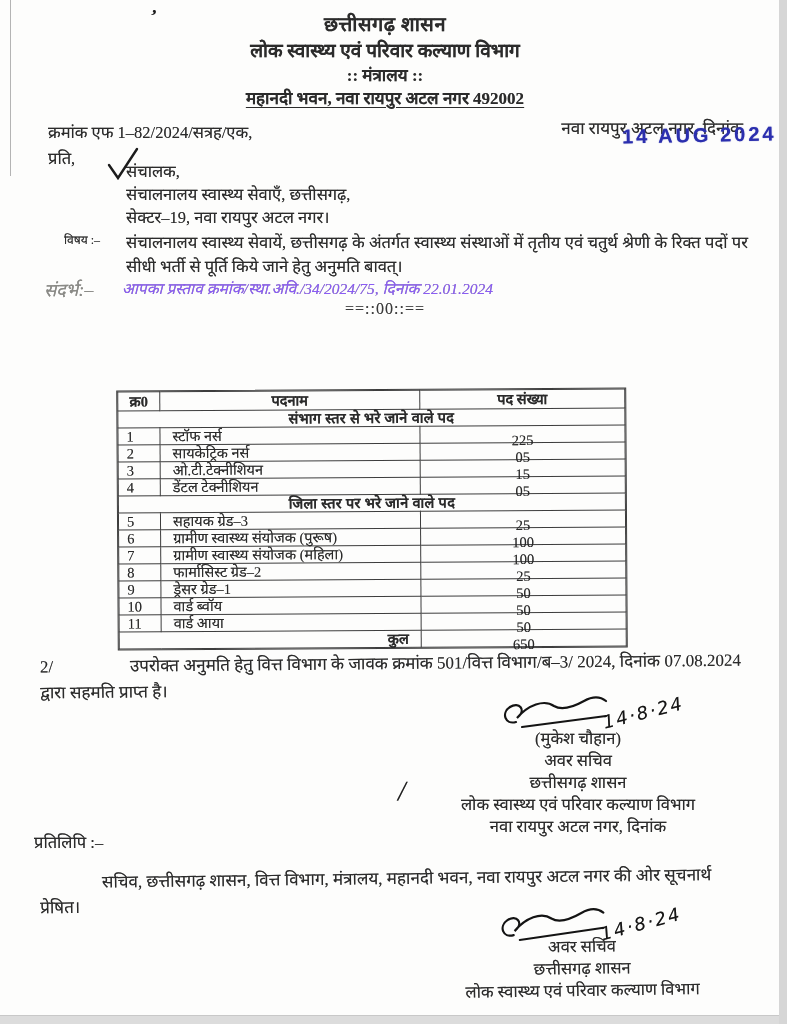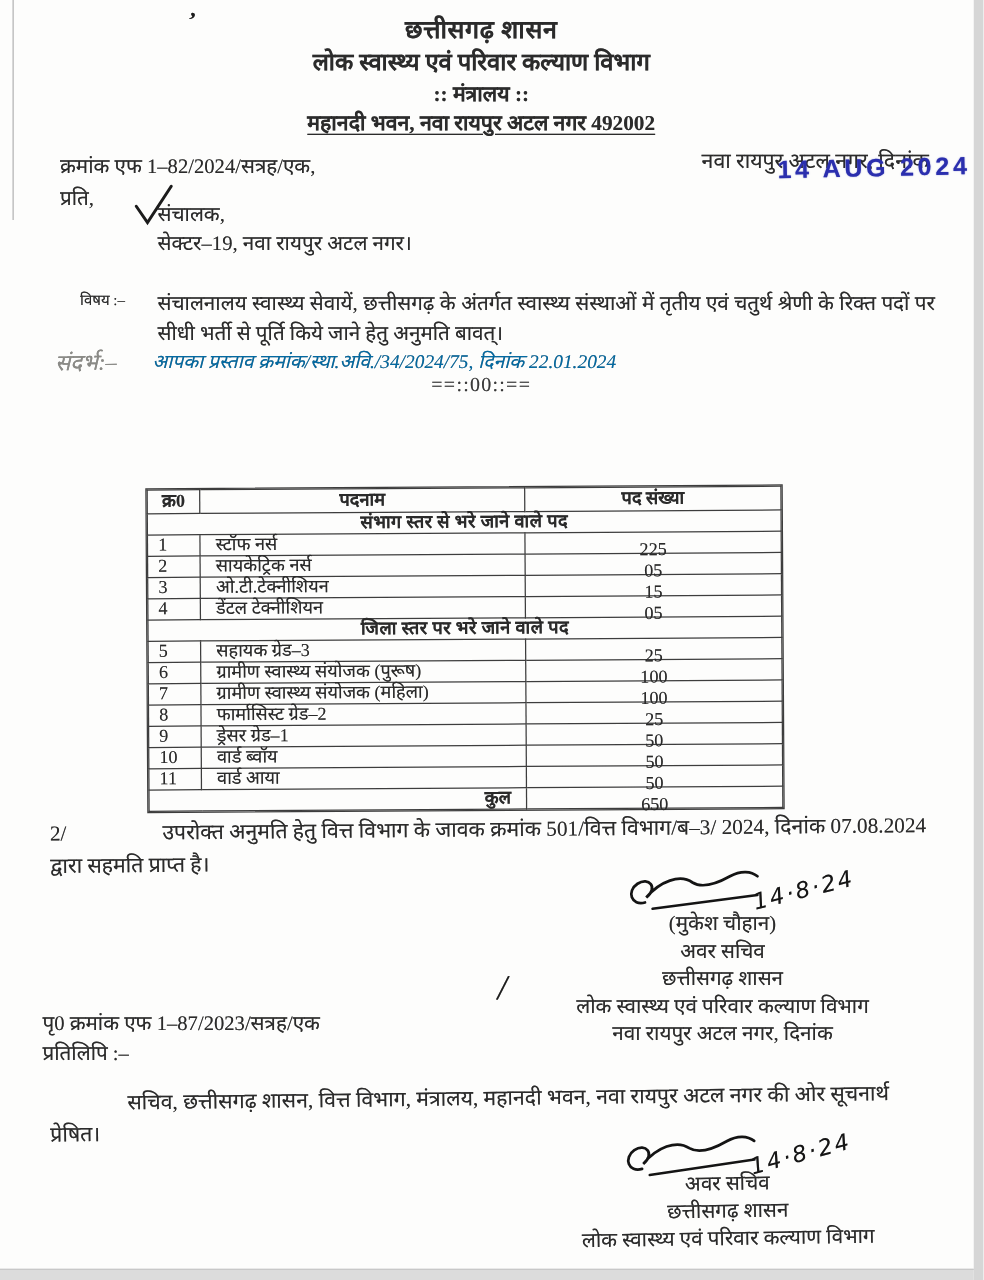--- a/index.html
+++ b/index.html
@@ -27,21 +27,21 @@
            text-shadow:0 0 1px rgba(43,47,174,.65); }
 
   .to-label { position:absolute; left:48px; top:146px; font-size:16.5px; }
   .tick { position:absolute; left:106px; top:146px; }
   .addr { position:absolute; left:126px; top:160px; font-size:16.5px; line-height:23px; }
 
   .subj-label { position:absolute; left:64px; top:231px; font-size:12px; }
   .subj-text  { position:absolute; left:126px; top:231px; width:622px; font-size:16.5px; line-height:24px; text-align:justify; }
 
   .ref-label { position:absolute; left:44px; top:277px; font-size:18px; font-style:italic; color:#8a8a86; transform:rotate(-1deg); }
-  .ref-text  { position:absolute; left:122px; top:277px; font-size:15.5px; font-style:italic; color:#0369a1; }
+  .ref-text  { position:absolute; left:122px; top:277px; font-size:15.5px; font-style:italic; color:#8b5cf6; }
 
   .separator { position:absolute; left:0; top:300px; width:770px; text-align:center; font-size:16px; letter-spacing:1px; color:#3a3a3a; }
 
   .para1 { position:absolute; left:48px; top:317px; width:700px; font-size:16.8px; line-height:23.5px;
            text-indent:68px; text-align:justify; }
 
   
   .tbl-wrap { position:absolute; left:118px; top:390px; width:508px; transform:rotate(-0.35deg); }
   table { border-collapse:collapse; width:100%; font-size:14.5px; color:#2a2a2a; }
   th, td { border:1px solid #3d3d3d; padding:0 4px; height:17px; line-height:15px; }
@@ -93,20 +93,21 @@
   <div class="stamp" id="stamp" style="color: rgb(43, 47, 174);">14 AUG 2024</div>
 
   <div class="to-label">प्रति,</div>
   <span class="tick">
     <svg width="34" height="36" viewBox="0 0 34 36">
         <path d="M3,19 l9,13 L31,3" stroke="#1c1c1c" stroke-width="2.4" fill="none" stroke-linecap="round"></path>
       </svg>
   </span>
   <div class="addr">
     <div>संचालक,</div>
+    <div>संचालनालय स्वास्थ्य सेवाएँ, छत्तीसगढ़,</div>
     <div>सेक्टर–19, नवा रायपुर अटल नगर।</div>
   </div>
 
   <div class="subj-label">विषय :–</div>
   <div class="subj-text">संचालनालय स्वास्थ्य सेवायें, छत्तीसगढ़ के अंतर्गत स्वास्थ्य संस्थाओं में तृतीय एवं चतुर्थ श्रेणी के रिक्त पदों पर सीधी भर्ती से पूर्ति किये जाने हेतु अनुमति बावत्।</div>
 
   <div class="ref-label">संदर्भ:–</div>
   <div class="ref-text">आपका प्रस्ताव क्रमांक/स्था.अवि./34/2024/75, दिनांक 22.01.2024</div>
 
   <div class="separator">==::00::==</div>
@@ -204,21 +205,20 @@
       <span class="hand-date">14·8·24</span>
     </div>
     <div class="nm">(मुकेश चौहान)</div>
     <div>अवर सचिव</div>
     <div>छत्तीसगढ़ शासन</div>
     <div>लोक स्वास्थ्य एवं परिवार कल्याण विभाग</div>
     <div>नवा रायपुर अटल नगर, दिनांक</div>
     <span class="slash-mark">/</span>
   </div>
 
-  <div class="endorse-no">पृ0 क्रमांक एफ 1–87/2023/सत्रह/एक</div>
   <div class="endorse-copy">प्रतिलिपि :–</div>
   <div class="copy-text">सचिव, छत्तीसगढ़ शासन, वित्त विभाग, मंत्रालय, महानदी भवन, नवा रायपुर अटल नगर की ओर सूचनार्थ प्रेषित।</div>
 
   <div class="sig sig2">
     <div class="squiggle-row">
       <svg width="160" height="40" viewBox="0 0 160 40">
         <path d="M24,28 c-11,3 -15,-9 -6,-15 c9,-6 17,3 7,11 c11,-13 27,-19 37,-12 c8,5 21,0 30,-5 c9,-5 17,-4 22,0" stroke="#141414" stroke-width="2.2" fill="none" stroke-linecap="round"></path>
         <path d="M30,33 l84,-11" stroke="#141414" stroke-width="2" fill="none" stroke-linecap="round"></path>
       </svg>
       <span class="hand-date">14·8·24</span>

